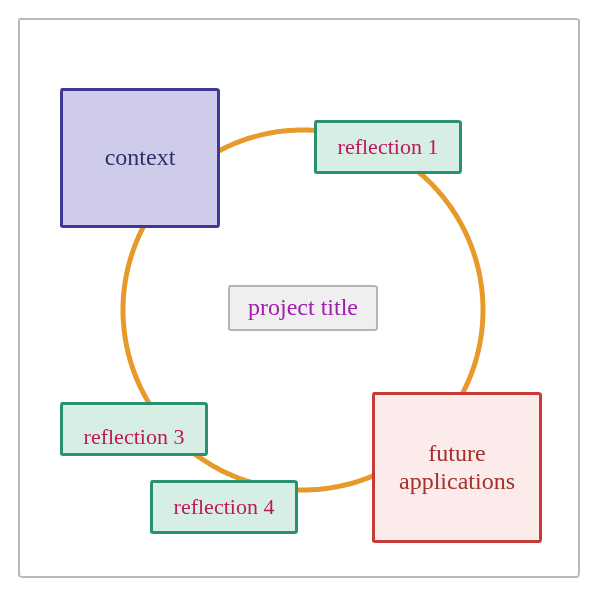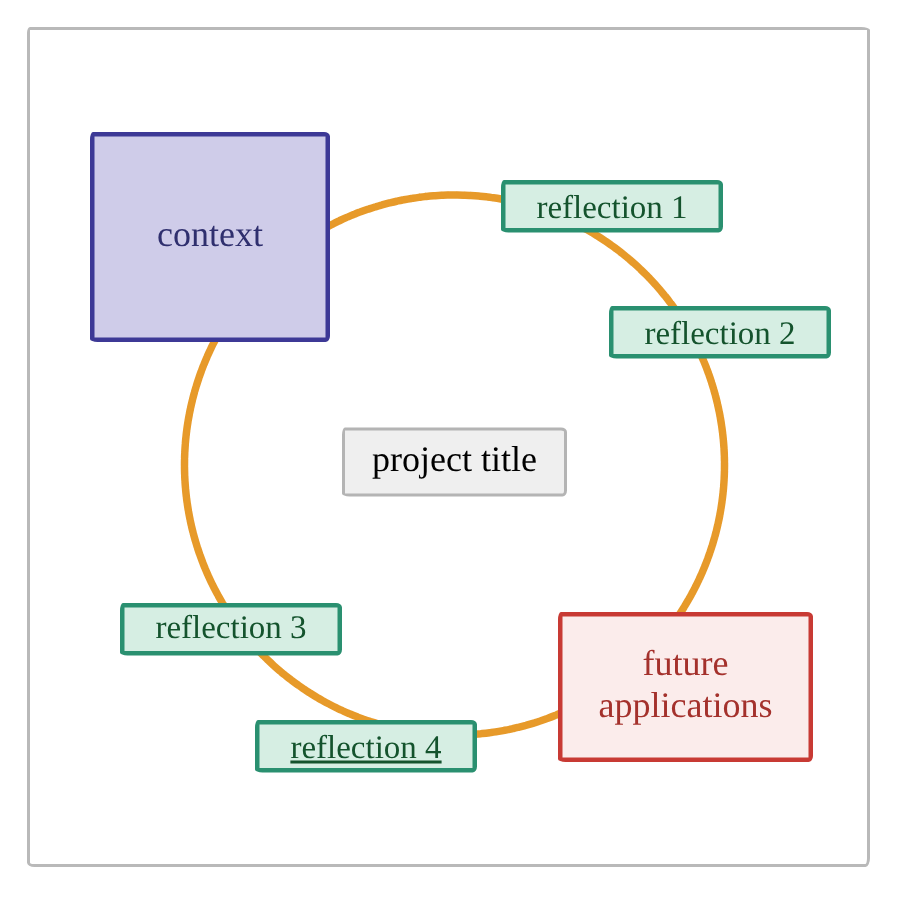--- a/index.html
+++ b/index.html
@@ -58,68 +58,63 @@
     width: 160px;
     height: 140px;
     background: #cfcce9;
     border-color: #3d3996;
     color: #2f2f6e;
   }
   .future {
     left: 352px;
     top: 372px;
     width: 170px;
-    height: 100px;
+    height: 151px;
     background: #fbeceb;
     border-color: #c83a34;
     color: #a4312c;
-    margin-top: 16px;
   }
   .title {
     left: 208px;
     top: 265px;
     width: 150px;
     height: 46px;
     background: #efefef;
     border-color: #b4b4b4;
-    color: #000000;
+    color: #a21caf;
     border-width: 2px;
   }
   .refl {
     background: #d6eee3;
     border-color: #2a9070;
-    color: #14532d;
-    height: 35px;
-    margin-left: 20px;
+    color: #be185d;
+    height: 54px;
   }
   .r1 { left: 294px; top: 100px; width: 148px; }
   .r2 { left: 366px; top: 184px; width: 148px; }
   .r3 { left: 40px;  top: 382px; width: 148px; align-items: flex-end; }
-  .r4 { left: 130px; top: 460px; width: 148px; text-decoration: underline; }
+  .r4 { left: 130px; top: 460px; width: 148px; }
 </style>
 </head>
 <body>
 
 <div class="frame">
   <div class="canvas">
 
     <svg class="ring" viewBox="0 0 562 560">
       <circle cx="283" cy="290" r="180" fill="none" stroke="#e79a2a" stroke-width="5" stroke-linecap="round" stroke-dasharray="3 1 5 1 4 1"></circle>
       <circle cx="283" cy="290" r="180" fill="none" stroke="#e79a2a" stroke-width="3" opacity="0.9"></circle>
     </svg>
 
     <div class="box context">
       <span>context</span>
     </div>
 
     <div class="box small refl r1">
       <span>reflection 1</span>
-    </div>
-    <div class="box small refl r2">
-      <span>reflection 2</span>
     </div>
 
     <div class="box title">
       <span>project title</span>
     </div>
 
     <div class="box small refl r3">
       <span>reflection 3</span>
     </div>
     <div class="box small refl r4">

